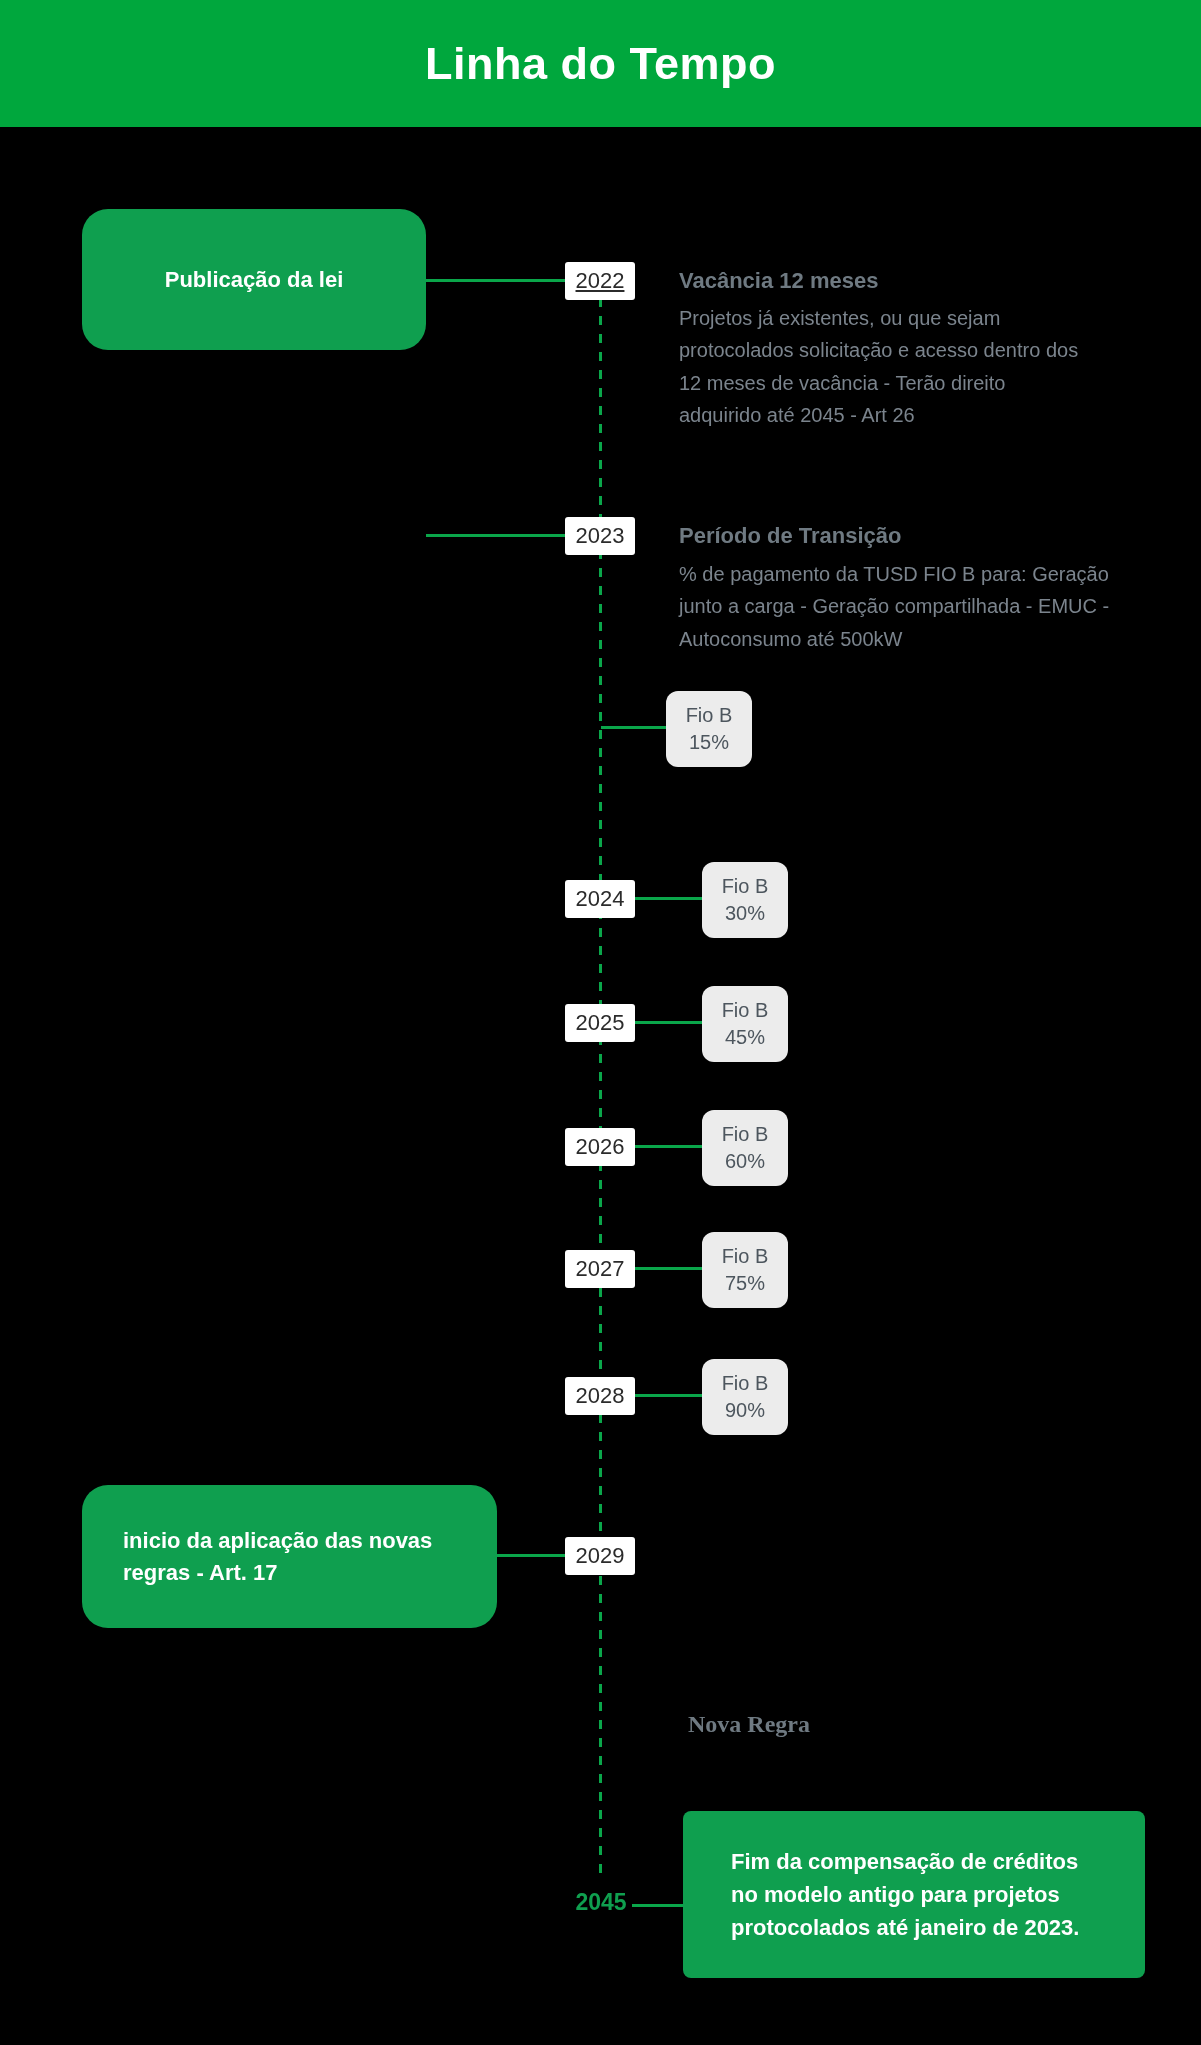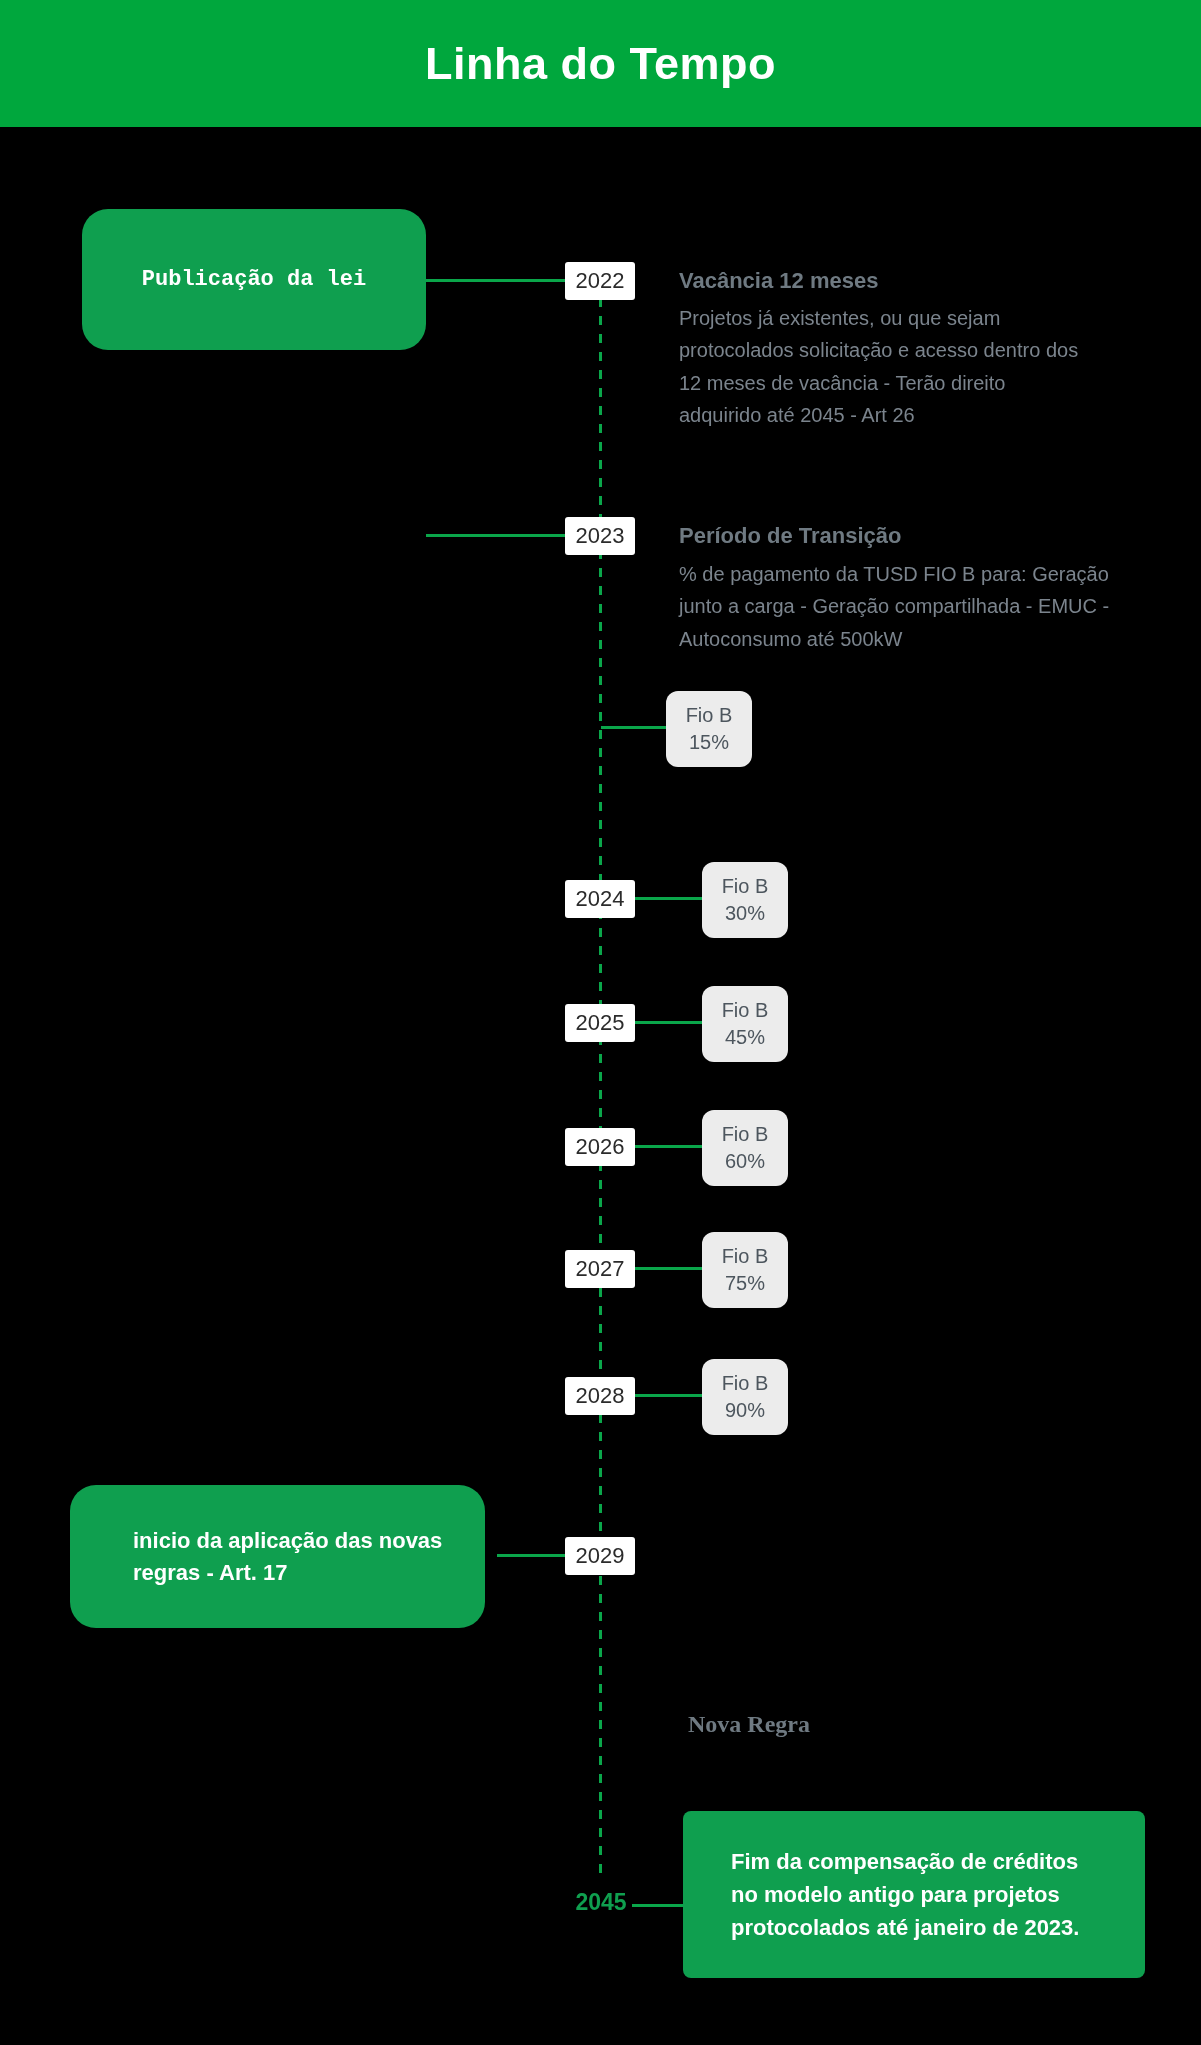--- a/index.html
+++ b/index.html
@@ -69,28 +69,28 @@
   <div class="hline" style="left:426px;top:534px;width:139px;"></div>
   <div class="hline" style="left:601px;top:726px;width:65px;"></div>
   <div class="hline" style="left:635px;top:897px;width:67px;"></div>
   <div class="hline" style="left:635px;top:1021px;width:67px;"></div>
   <div class="hline" style="left:635px;top:1145px;width:67px;"></div>
   <div class="hline" style="left:635px;top:1267px;width:67px;"></div>
   <div class="hline" style="left:635px;top:1394px;width:67px;"></div>
   <div class="hline" style="left:497px;top:1554px;width:68px;"></div>
   <div class="hline" style="left:632px;top:1904px;width:51px;"></div>
 
-  <div class="gbox center" style="left:82px;top:209px;width:344px;height:141px;padding:16px 20px;font-family:Liberation Mono, monospace;">
+  <div class="gbox center" style="left:82px;top:209px;width:344px;height:141px;padding:16px 20px;">
     <span>Publicação da lei</span>
   </div>
-  <div class="gbox" style="left:70px;top:1485px;width:415px;height:143px;padding:0 40px 0 63px;">
+  <div class="gbox" style="left:82px;top:1485px;width:415px;height:143px;padding:0 40px 0 41px;">
     <span>inicio da aplicação das novas regras - Art. 17</span>
   </div>
 
-  <div class="year" style="top:262px;">
+  <div class="year" style="top:262px;text-decoration:underline;">
       <span>2022</span>
     </div>
   <div class="year" style="top:517px;">
       <span>2023</span>
     </div>
   <div class="year" style="top:880px;">
       <span>2024</span>
     </div>
   <div class="year" style="top:1004px;">
       <span>2025</span>

